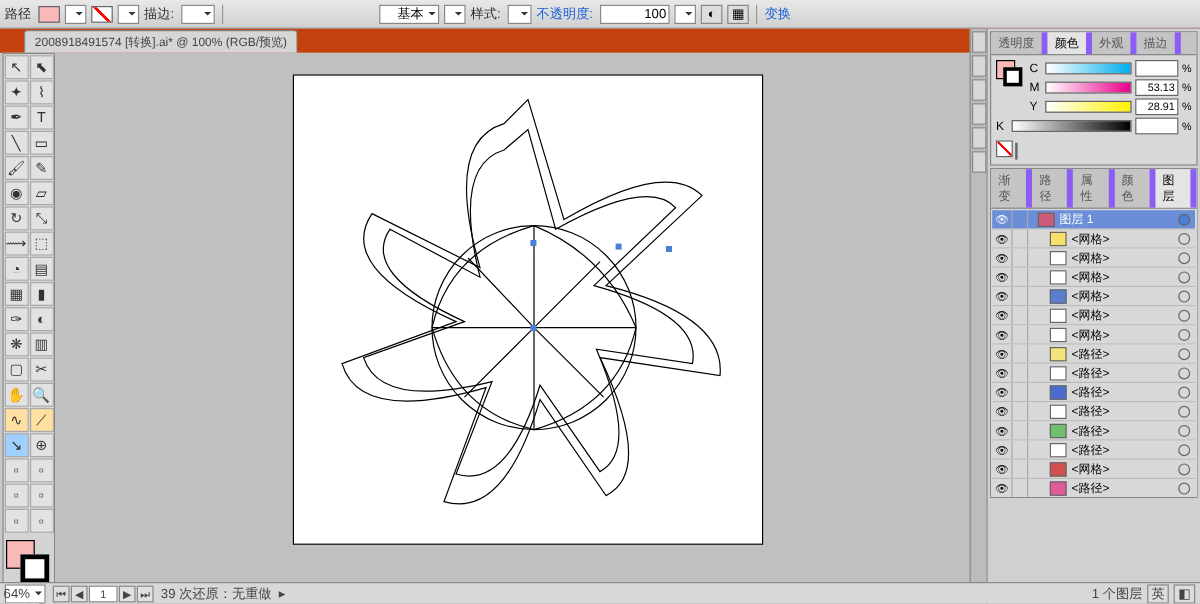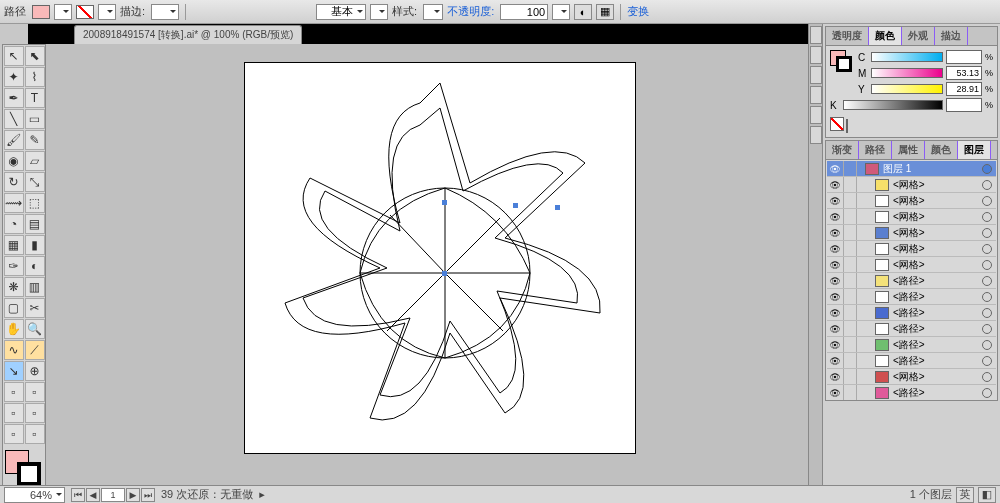--- a/index.html
+++ b/index.html
@@ -5,56 +5,56 @@
 * { margin: 0; padding: 0; box-sizing: border-box; font-family: "Microsoft YaHei", Arial, sans-serif; font-size: 11px; }
 body { background: #c8c8c8; width: 1000px; height: 503px; overflow: hidden; position: relative; }
 .topbar { height: 24px; background: linear-gradient(#e8e8e8,#d0d0d0); border-bottom: 1px solid #999; display: flex; align-items: center; padding: 0 4px; gap: 4px; }
 .topbar .lbl { color: #333; margin-right: 2px; }
 .swatch-fill { width: 18px; height: 14px; background: #f9b9b9; border: 1px solid #666; }
 .swatch-stroke { width: 18px; height: 14px; background: #fff; border: 1px solid #666; position: relative; }
 .swatch-stroke::after { content: ""; position: absolute; inset: 0; background: linear-gradient(45deg, transparent 45%, red 45%, red 55%, transparent 55%); }
 .sep { width: 1px; height: 16px; background: #999; margin: 0 2px; }
 .dd { background: #fff; border: 1px solid #888; height: 16px; padding: 0 12px 0 4px; position: relative; min-width: 28px; display: inline-flex; align-items: center; justify-content: flex-end; }
 .dd::after { content: ""; position: absolute; right: 2px; top: 5px; border: 3px solid transparent; border-top-color: #333; }
-.num-in { width: 48px; height: 16px; background: #fff; border: 1px solid #888; text-align: right; padding-right: 2px; }
+.num-in { width: 58px; height: 16px; background: #fff; border: 1px solid #888; text-align: right; padding-right: 2px; }
 .btn-ico { width: 18px; height: 16px; background: #ddd; border: 1px solid #888; display: inline-flex; align-items: center; justify-content: center; }
 .link { color: #1a5fd6; cursor: pointer; }
-.tabbar { height: 20px; background: #000000; display: flex; align-items: flex-end; padding-left: 46px; margin-left: 28px; }
+.tabbar { height: 20px; background: #c2410c; display: flex; align-items: flex-end; padding-left: 20px; }
 .doctab { background: #d6d6d6; border: 1px solid #888; border-bottom: none; padding: 2px 8px; margin-right: 2px; font-size: 10px; color: #444; border-radius: 3px 3px 0 0; }
 .doctab.active { background: #e6e6e6; }
 .toolbox { position: absolute; left: 2px; top: 44px; width: 44px; background: #d4d4d4; border: 1px solid #888; display: flex; flex-wrap: wrap; }
 .tool { width: 20px; height: 20px; border: 1px solid #aaa; background: #e2e2e2; display: flex; align-items: center; justify-content: center; font-size: 12px; color: #333; margin: 0.5px; }
 .fillstroke { width: 42px; height: 46px; position: relative; margin-top: 4px; }
 .fs-fill { position: absolute; left: 2px; top: 2px; width: 24px; height: 24px; background: #f9b9b9; border: 1px solid #000; }
 .fs-stroke { position: absolute; left: 14px; top: 14px; width: 24px; height: 24px; background: #fff; border: 4px solid #000; }
 .canvas-area { position: absolute; left: 46px; top: 44px; right: 178px; bottom: 18px; background: #c0c0c0; }
 .artboard { position: absolute; left: 198px; top: 18px; width: 392px; height: 392px; background: #fff; border: 1px solid #000; }
 .right { position: absolute; right: 0; top: 24px; width: 178px; bottom: 0; background: #d0d0d0; border-left: 1px solid #888; }
 .panel { border: 1px solid #888; margin: 2px; background: #d8d8d8; }
 .ptabs { display: flex; background: #c4c4c4; border-bottom: 1px solid #888; }
-.ptab { padding: 2px 6px; font-size: 10px; border-right: 1px solid #8b5cf6; color: #555; font-weight: bold; }
+.ptab { padding: 2px 6px; font-size: 10px; border-right: 5px solid #8b5cf6; color: #555; }
 .ptab.act { background: #e4e4e4; color: #000; }
 .color-body { padding: 4px; }
 .crow { display: flex; align-items: center; margin-bottom: 2px; gap: 3px; }
 .crow .cl { width: 10px; font-size: 10px; }
 .slider { flex: 1; height: 10px; border: 1px solid #666; }
 .cval { width: 36px; height: 14px; background: #fff; border: 1px solid #666; font-size: 9px; text-align: right; padding-right: 2px; }
 .pct { font-size: 9px; }
 .spectrum { height: 14px; margin-top: 4px; background: linear-gradient(90deg,#fff,#ff0,#0ff,#0f0,#f0f,#f00,#00f,#000); border: 1px solid #666; }
 .layers-body { max-height: 240px; overflow-y: auto; background: #d8d8d8; padding: 1px; }
 .lrow { display: flex; align-items: center; height: 16px; background: #d8d8d8; border-bottom: 1px solid #bbb; }
 .lrow.sel { background: #6a8fd8; color: #fff; }
 .eye { width: 16px; text-align: center; font-size: 9px; }
 .lock { width: 14px; border-left: 1px solid #aaa; border-right: 1px solid #aaa; height: 100%; }
 .lind { width: 6px; }
 .lsw { width: 14px; height: 12px; border: 1px solid #666; margin: 0 2px; }
 .lname { flex: 1; font-size: 10px; padding-left: 2px; }
 .lcirc { width: 10px; height: 10px; border: 1px solid #666; border-radius: 50%; margin-right: 4px; }
 .statusbar { position: absolute; left: 0; bottom: 0; right: 0; height: 18px; background: #d8d8d8; border-top: 1px solid #888; display: flex; align-items: center; padding: 0 4px; gap: 6px; font-size: 10px; color: #444; }
-.zoom-dd { width: 61px; }
+.zoom-dd { width: 34px; }
 .page-nav { display: flex; align-items: center; gap: 1px; }
 .page-nav .nb { width: 14px; height: 14px; background: #e0e0e0; border: 1px solid #888; text-align: center; line-height: 12px; font-size: 9px; }
 .collapse-strip { position: absolute; right: 178px; top: 24px; width: 14px; bottom: 18px; background: #bcbcbc; border-left: 1px solid #888; display: flex; flex-direction: column; gap: 2px; padding: 2px 1px; }
 .strip-ico { width: 12px; height: 18px; background: #d8d8d8; border: 1px solid #888; }
 .sb-right { margin-left: auto; display: flex; gap: 4px; align-items: center; }
 </style>
 </head>
 <body>
 
 <div class="topbar">

